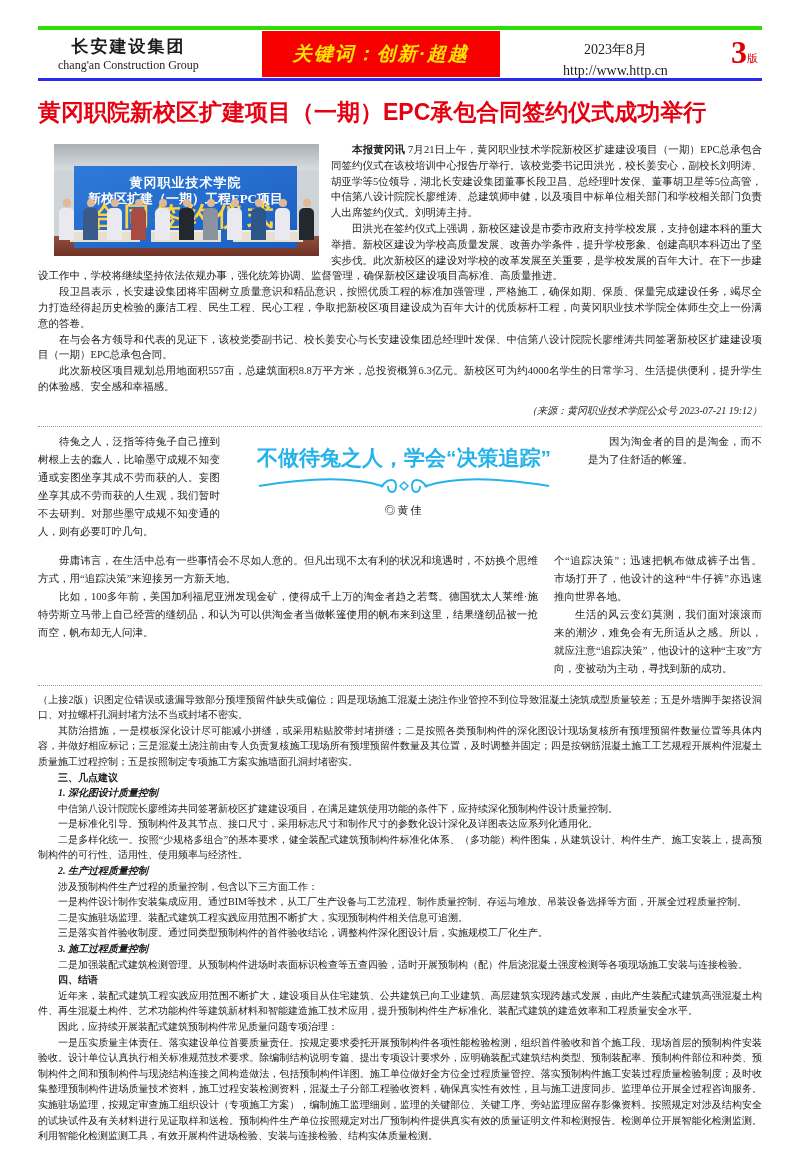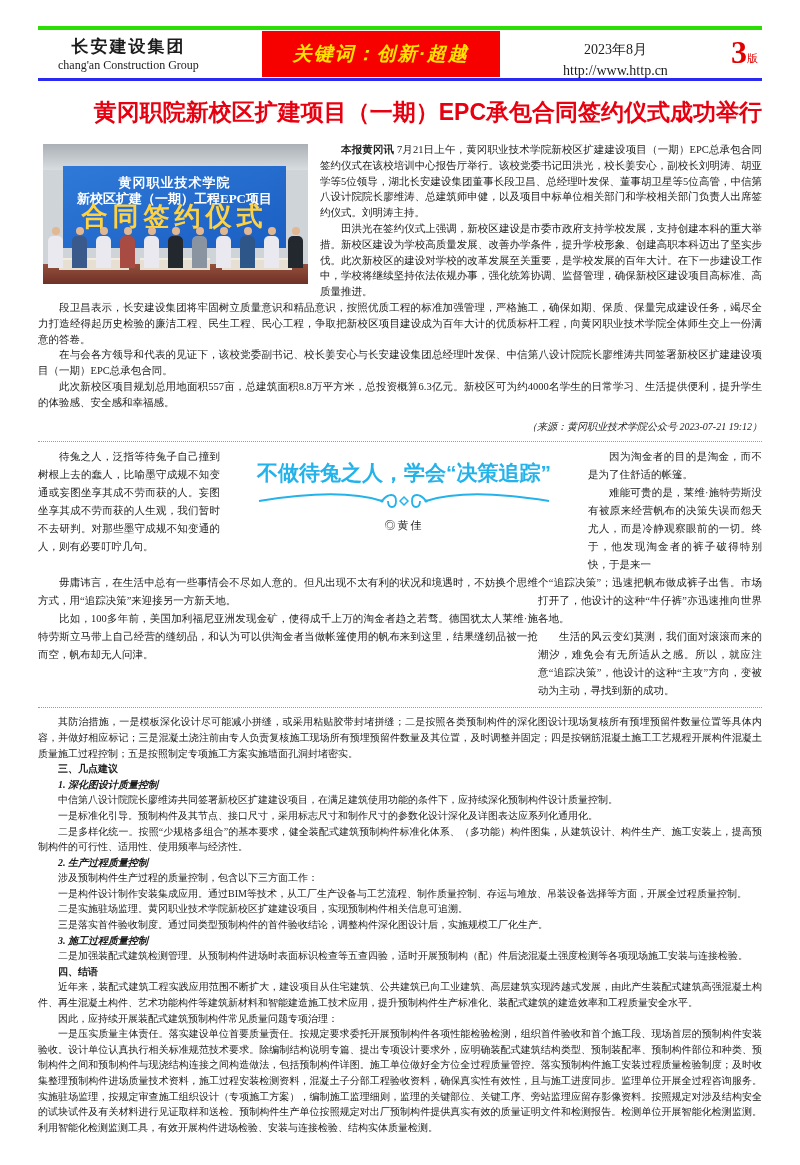--- a/index.html
+++ b/index.html
@@ -18,27 +18,27 @@
     display:flex; align-items:center; justify-content:center;
     font-family:"Liberation Sans", sans-serif; font-weight:bold; font-style:italic;
     font-size:19px; letter-spacing:2px; }
   .dateurl { text-align:center; font-size:14px; line-height:1.5;margin-top:12px; }
   .pagenum { display:flex; align-items:flex-end; padding-bottom:4px; }
   .pagenum .num { color:#e00000; font-size:32px; font-weight:bold; line-height:0.9; }
   .pagenum .unit { color:#e00000; font-size:11px; }
 
   
   .headline { font-family:"Liberation Sans", sans-serif; font-weight:900; color:#e60010;
-    font-size:23px; text-align:right; letter-spacing:0px; margin:16px 0 14px; white-space:nowrap; }
+    font-size:23px; text-align:left; letter-spacing:0px; margin:16px 0 14px; white-space:nowrap; }
 
   
   .article1 { font-size:10.5px; line-height:15.8px; text-align:justify; }
   .article1 p { text-indent:2em; }
   .lead { font-weight:bold; font-family:"Liberation Sans", sans-serif; }
-  .photo { float:left; width:265px; height:140px; margin:2px 12px 4px 5px; position:relative;
+  .photo { float:left; width:265px; height:112px; margin:2px 12px 4px 16px; position:relative;
     background:#cfd4d8; overflow:hidden; }
   .photo .ceiling { position:absolute; top:0; left:0; right:0; height:26px;
     background:linear-gradient(180deg,#aab0b6,#d9dde0); }
   .photo .screen { position:absolute; left:20px; right:22px; top:22px; height:82px;
     background:linear-gradient(160deg,#2f7ad8,#1a5ec2); text-align:center; padding-top:9px; }
   .photo .s1 { color:#fff; font-weight:bold; font-size:13px; letter-spacing:1px; }
   .photo .s2 { color:#fff; font-weight:bold; font-size:13px; }
   .photo .s3 { color:#ffd244; font-weight:bold; font-size:26px; letter-spacing:5px; margin-top:2px; }
   .photo .floor { position:absolute; bottom:0; left:0; right:0; height:20px;
     background:linear-gradient(180deg,#94503c,#6e3126); }
@@ -55,21 +55,21 @@
 
   
   .essay { font-size:10.5px; line-height:18px; text-align:justify; }
   .essay p { text-indent:2em; }
   .essay-top { display:grid; grid-template-columns:182px 1fr 174px; column-gap:14px; }
   .essay-head { text-align:center; padding-top:16px; }
   .essay-title { font-family:"Liberation Sans", sans-serif; font-weight:900; color:#24b2ea;
     font-size:21px; white-space:nowrap; }
   .flourish { margin:8px auto 4px; display:block; }
   .essay-author { font-size:11px; letter-spacing:2px; }
-  .essay-bottom { display:grid; grid-template-columns:500px 1fr; column-gap:0; margin-top:0; }
+  .essay-bottom { display:grid; grid-template-columns:500px 1fr; column-gap:16px; margin-top:11px; }
   .noindent { text-indent:0 !important; }
 
   
   .article2 { font-size:10px; line-height:15.6px; text-align:justify; }
   .article2 p { text-indent:2em; }
   .article2 p.cont { text-indent:0; }
   .article2 p.hd { font-weight:bold; font-family:"Liberation Sans", sans-serif; }
   .article2 p.sub { font-style:italic; font-weight:bold; }
 </style>
 </head>
@@ -179,48 +179,48 @@
           <path d="M5 11 C60 2, 100 2, 128 11 M295 11 C240 2, 200 2, 172 11" stroke="#24b2ea" stroke-width="2" fill="none"></path>
           <path d="M128 11 c6 -8 14 -8 14 0 c0 8 -8 8 -8 0 M172 11 c-6 -8 -14 -8 -14 0 c0 8 8 8 8 0" stroke="#24b2ea" stroke-width="1.8" fill="none"></path>
           <path d="M146 11 l4 -4 l4 4 l-4 4 z" fill="none" stroke="#24b2ea" stroke-width="1.5"></path>
           <circle cx="128" cy="11" r="1.6" fill="#24b2ea"></circle>
             <circle cx="172" cy="11" r="1.6" fill="#24b2ea"></circle>
         </svg>
         <div class="essay-author">◎黄佳</div>
       </div>
       <div>
         <p>因为淘金者的目的是淘金，而不是为了住舒适的帐篷。</p>
-        <p>难能可贵的是，莱维·施特劳斯没有被原来经营帆布的决策失误而怨天尤人，而是冷静观察眼前的一切。终于，他发现淘金者的裤子破得特别快，于是来一</p>
       </div>
     </div>
     <div class="essay-bottom">
       <div>
         <p>毋庸讳言，在生活中总有一些事情会不尽如人意的。但凡出现不太有利的状况和境遇时，不妨换个思维方式，用“追踪决策”来迎接另一方新天地。</p>
         <p>比如，100多年前，美国加利福尼亚洲发现金矿，使得成千上万的淘金者趋之若骛。德国犹太人莱维·施特劳斯立马带上自己经营的缝纫品，和认为可以供淘金者当做帐篷使用的帆布来到这里，结果缝纫品被一抢而空，帆布却无人问津。</p>
       </div>
       <div>
         <p class="noindent">个“追踪决策”；迅速把帆布做成裤子出售。市场打开了，他设计的这种“牛仔裤”亦迅速推向世界各地。</p>
         <p>生活的风云变幻莫测，我们面对滚滚而来的潮汐，难免会有无所适从之感。所以，就应注意“追踪决策”，他设计的这种“主攻”方向，变被动为主动，寻找到新的成功。</p>
       </div>
     </div>
   </div>
 
   <div class="dotted-div"></div>
 
   <div class="article2">
+    <p class="cont">（上接2版）识图定位错误或遗漏导致部分预埋预留件缺失或偏位；四是现场施工混凝土浇注作业管控不到位导致混凝土浇筑成型质量较差；五是外墙脚手架搭设洞口、对拉螺杆孔洞封堵方法不当或封堵不密实。</p>
     <p>其防治措施，一是模板深化设计尽可能减小拼缝，或采用粘贴胶带封堵拼缝；二是按照各类预制构件的深化图设计现场复核所有预埋预留件数量位置等具体内容，并做好相应标记；三是混凝土浇注前由专人负责复核施工现场所有预埋预留件数量及其位置，及时调整并固定；四是按钢筋混凝土施工工艺规程开展构件混凝土质量施工过程控制；五是按照制定专项施工方案实施墙面孔洞封堵密实。</p>
     <p class="hd">三、几点建议</p>
     <p class="sub">1. 深化图设计质量控制</p>
     <p>中信第八设计院院长廖维涛共同签署新校区扩建建设项目，在满足建筑使用功能的条件下，应持续深化预制构件设计质量控制。</p>
     <p>一是标准化引导。预制构件及其节点、接口尺寸，采用标志尺寸和制作尺寸的参数化设计深化及详图表达应系列化通用化。</p>
     <p>二是多样化统一。按照“少规格多组合”的基本要求，健全装配式建筑预制构件标准化体系、（多功能）构件图集，从建筑设计、构件生产、施工安装上，提高预制构件的可行性、适用性、使用频率与经济性。</p>
     <p class="sub">2. 生产过程质量控制</p>
     <p>涉及预制构件生产过程的质量控制，包含以下三方面工作：</p>
     <p>一是构件设计制作安装集成应用。通过BIM等技术，从工厂生产设备与工艺流程、制作质量控制、存运与堆放、吊装设备选择等方面，开展全过程质量控制。</p>
-    <p>二是实施驻场监理。黄冈职业技术学院新校区扩建建设项目，实现预制构件相关信息可追溯。</p>
+    <p>二是实施驻场监理。装配式建筑工程实践应用范围不断扩大，实现预制构件相关信息可追溯。</p>
     <p>三是落实首件验收制度。通过同类型预制构件的首件验收结论，调整构件深化图设计后，实施规模工厂化生产。</p>
     <p class="sub">3. 施工过程质量控制</p>
     <p>二是加强装配式建筑检测管理。从预制构件进场时表面标识检查等五查四验，适时开展预制构（配）件后浇混凝土强度检测等各项现场施工安装与连接检验。</p>
     <p class="hd">四、结语</p>
     <p>近年来，装配式建筑工程实践应用范围不断扩大，建设项目从住宅建筑、公共建筑已向工业建筑、高层建筑实现跨越式发展，由此产生装配式建筑高强混凝土构件、再生混凝土构件、艺术功能构件等建筑新材料和智能建造施工技术应用，提升预制构件生产标准化、装配式建筑的建造效率和工程质量安全水平。</p>
     <p>因此，应持续开展装配式建筑预制构件常见质量问题专项治理：</p>
     <p>一是压实质量主体责任。落实建设单位首要质量责任。按规定要求委托开展预制构件各项性能检验检测，组织首件验收和首个施工段、现场首层的预制构件安装验收。设计单位认真执行相关标准规范技术要求。除编制结构说明专篇、提出专项设计要求外，应明确装配式建筑结构类型、预制装配率、预制构件部位和种类、预制构件之间和预制构件与现浇结构连接之间构造做法，包括预制构件详图。施工单位做好全方位全过程质量管控。落实预制构件施工安装过程质量检验制度；及时收集整理预制构件进场质量技术资料，施工过程安装检测资料，混凝土子分部工程验收资料，确保真实性有效性，且与施工进度同步。监理单位开展全过程咨询服务。实施驻场监理，按规定审查施工组织设计（专项施工方案），编制施工监理细则，监理的关键部位、关键工序、旁站监理应留存影像资料。按照规定对涉及结构安全的试块试件及有关材料进行见证取样和送检。预制构件生产单位按照规定对出厂预制构件提供真实有效的质量证明文件和检测报告。检测单位开展智能化检测监测。利用智能化检测监测工具，有效开展构件进场检验、安装与连接检验、结构实体质量检测。</p>
 
   </div>
 

